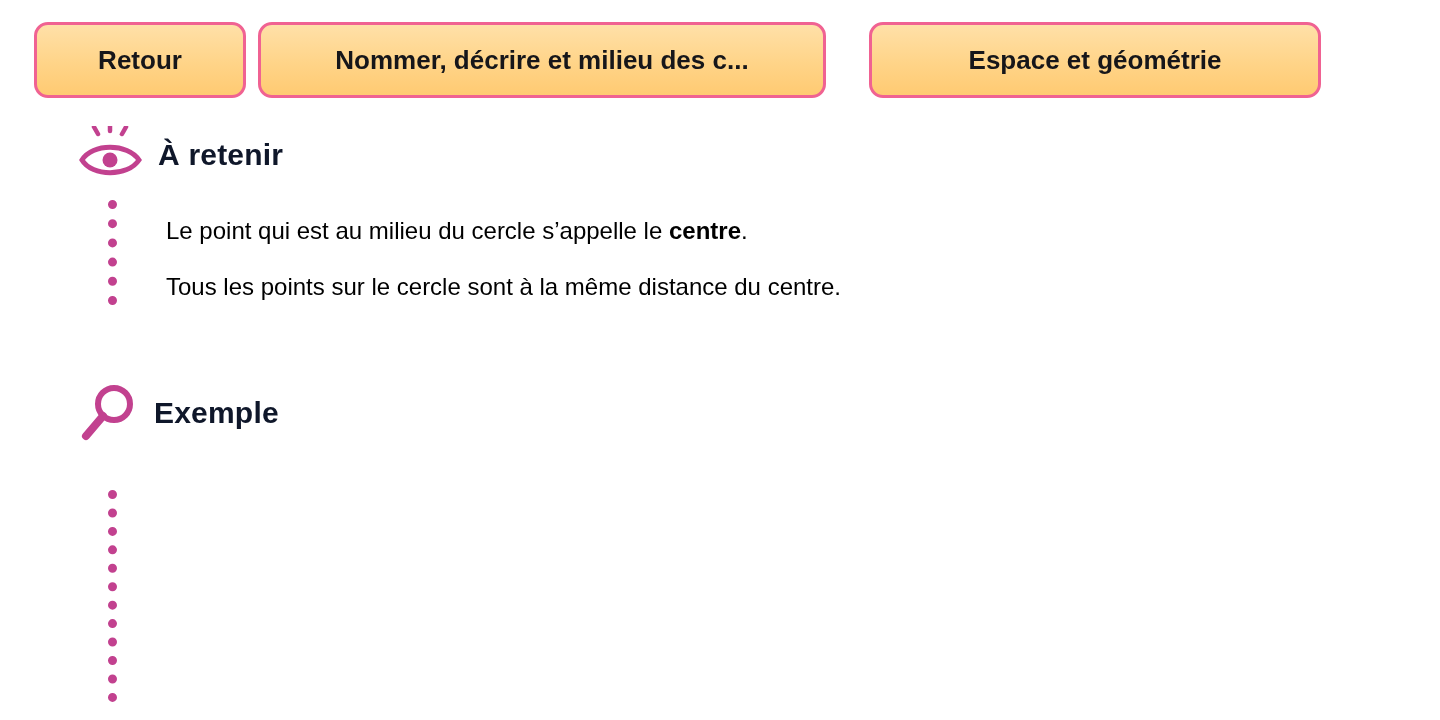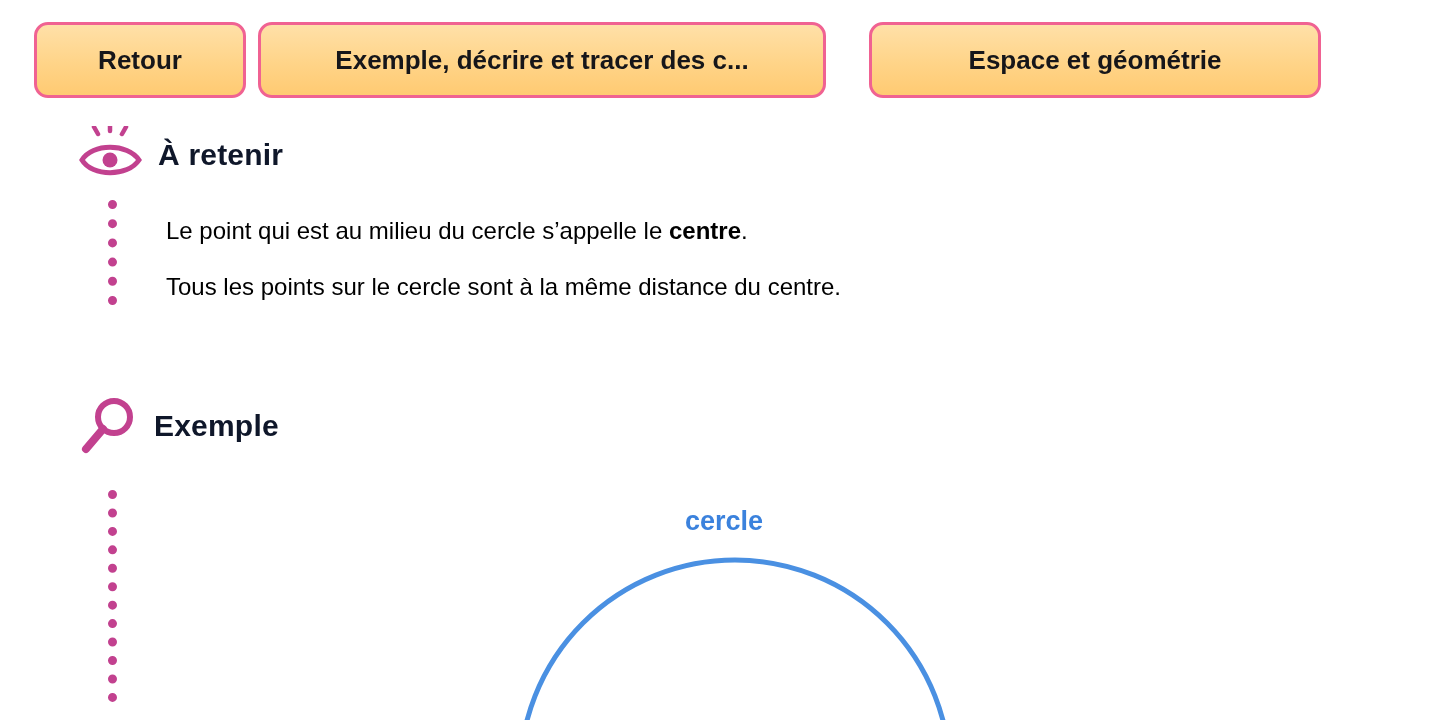--- a/index.html
+++ b/index.html
@@ -74,21 +74,21 @@
   }
 
   .section-head .head-label {
     color: #0f172a;
     font-weight: bold;
     font-size: 30px;
     letter-spacing: 0.2px;
   }
 
   #head-retenir { top: 126px; left: 78px; }
-  #head-exemple { top: 395px; left: 78px; justify-content: flex-end; }
+  #head-exemple { top: 382px; left: 78px; justify-content: flex-end; }
 
   .icon-eye { width: 66px; height: 58px; display: block; }
   .icon-loupe { width: 62px; height: 62px; display: block; }
 
   
   .dotline {
     position: absolute;
     width: 9px;
     border-left: 9px dotted #c2418f;
   }
@@ -135,21 +135,21 @@
 </head>
 <body>
 
 <div id="app">
 
   <div class="topbar">
     <div class="pill pill-back">
       <span class="pill-label">Retour</span>
     </div>
     <div class="pill pill-title">
-      <span class="pill-label">Exemple, décrire et tracer des c...</span>
+      <span class="pill-label">Nommer, décrire et milieu des c...</span>
     </div>
     <div class="pill pill-domain">
       <span class="pill-label">Espace et géométrie</span>
     </div>
   </div>
 
   <div class="section-head" id="head-retenir">
     <span>
       <svg class="icon-eye" viewBox="0 0 66 58" xmlns="http://www.w3.org/2000/svg">
         <g stroke="#c2418f" stroke-width="4.5" stroke-linecap="round" fill="none">
@@ -177,20 +177,14 @@
       <svg class="icon-loupe" viewBox="0 0 62 62" xmlns="http://www.w3.org/2000/svg">
         <circle cx="36" cy="22" r="16" fill="none" stroke="#c2418f" stroke-width="6"></circle>
         <line x1="25" y1="34" x2="8" y2="54" stroke="#c2418f" stroke-width="8" stroke-linecap="round"></line>
       </svg>
     </span>
     <span class="head-label">Exemple</span>
   </div>
 
   <div class="dotline" id="dot-exemple"></div>
 
-  <div class="figure">
-    <span class="fig-label">cercle</span>
-    <svg class="fig-svg" width="700" height="250" viewBox="0 0 700 250" xmlns="http://www.w3.org/2000/svg">
-      <circle cx="315" cy="305" r="215" fill="none" stroke="#4a90e2" stroke-width="5"></circle>
-    </svg>
-  </div>
 
 </div>
 
 </body></html>

